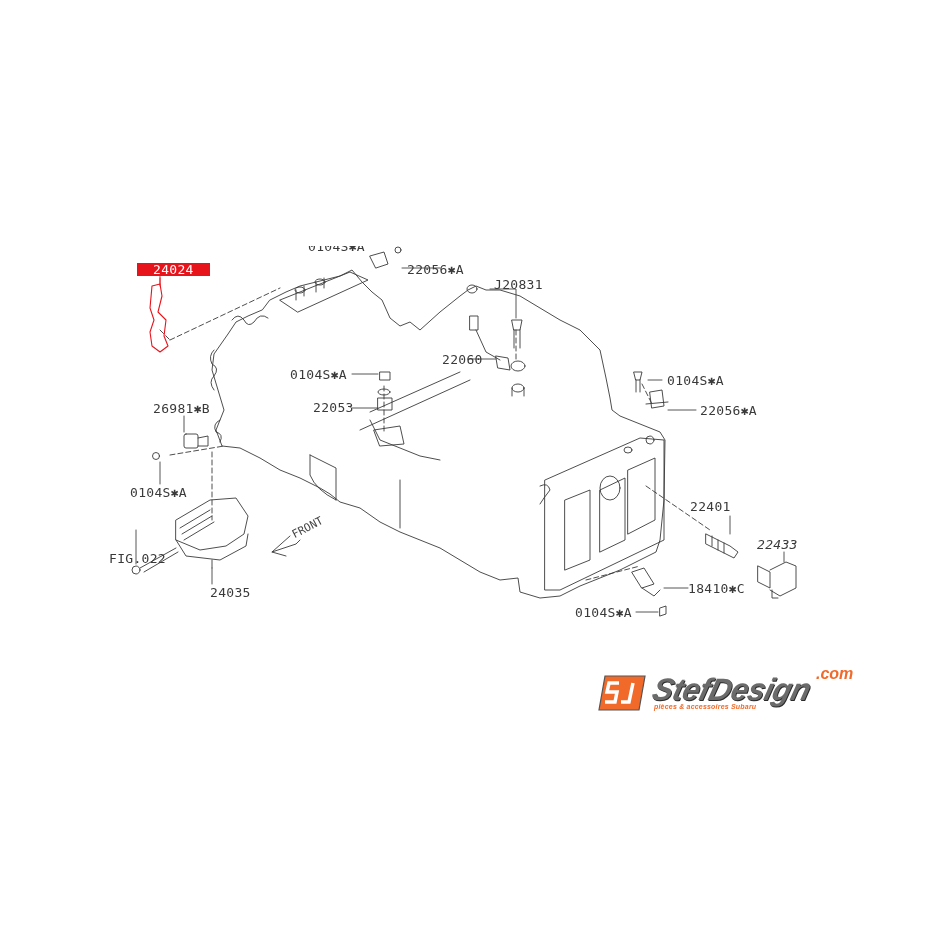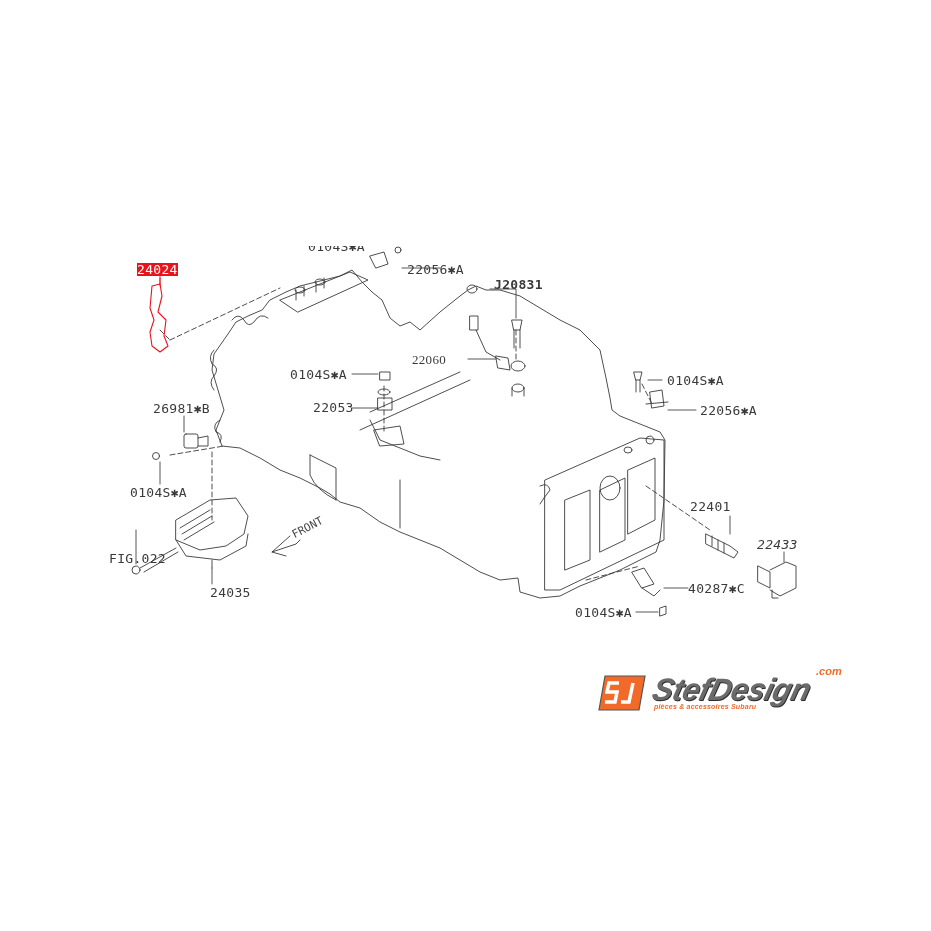--- a/index.html
+++ b/index.html
@@ -1,23 +1,23 @@
 <!DOCTYPE html>
 <html><head>
   <meta charset="utf-8">
   <style>
     html, body { margin: 0; padding: 0; background: #ffffff; }
     body { width: 931px; height: 931px; position: relative; overflow: hidden; font-family: "DejaVu Sans", sans-serif; }
     #diagram { position: absolute; left: 0; top: 0; width: 931px; height: 931px; }
     .lbl { position: absolute; font-family: "DejaVu Sans Mono", monospace; font-size: 13px; color: #3a3a3a; letter-spacing: 0.3px; white-space: nowrap; line-height: 13px; }
-    .lbl.hl { background: #e8141c; color: #ffffff; padding: 0 0; }
+    .lbl.hl { background: #e8141c; color: #ffffff; padding: 0 16px; }
     .front { position: absolute; font-family: "DejaVu Sans Mono", monospace; font-size: 11px; color: #444; transform: rotate(-28deg); transform-origin: left bottom; }
     .logo { position: absolute; left: 597px; top: 670px; width: 260px; height: 50px; }
     .logo-text { position: absolute; left: 56px; top: 2px; font-family: "Liberation Sans", sans-serif; font-style: italic; font-weight: bold; font-size: 31px; color: #6b6b6b; letter-spacing: -0.5px; transform: skewX(-14deg); text-shadow: 1px 1px 0 #2a2a2a; }
-    .logo-com { position: absolute; left: 219px; top: -5px; font-family: "Liberation Sans", sans-serif; font-style: italic; font-weight: bold; font-size: 11px; color: #f26a2a; }
+    .logo-com { position: absolute; left: 219px; top: -5px; font-family: "Liberation Sans", sans-serif; font-style: italic; font-weight: bold; font-size: 16px; color: #f26a2a; }
     .logo-tag { position: absolute; left: 57px; top: 33px; font-family: "Liberation Sans", sans-serif; font-style: italic; font-weight: bold; font-size: 7px; color: #f26a2a; letter-spacing: 0.2px; }
     .logo-badge { position: absolute; left: 0; top: 4px; width: 50px; height: 38px; }
   </style>
 </head>
 <body>
 
 <div id="diagram">
   <svg width="931" height="931" viewBox="0 0 931 931" xmlns="http://www.w3.org/2000/svg">
     <g fill="none" stroke="#3a3a3a" stroke-width="0.9" stroke-linejoin="round" stroke-linecap="round">
 
@@ -127,33 +127,33 @@
         <path d="M784 552 L784 562"></path>
         <path d="M664 588 L688 588"></path>
         <path d="M636 612 L658 612"></path>
       </g>
     </g>
   </svg>
 
   <span class="lbl hl" style="left:137px;top:263px;">24024</span>
   <span class="lbl" style="left:308px;top:240px;clip-path:inset(6px 0 0 0);">0104S✱A</span>
   <span class="lbl" style="left:407px;top:263px;">22056✱A</span>
-  <span class="lbl" style="left:494px;top:278px;font-weight:bold;">J20831</span>
-  <span class="lbl" style="left:412px;top:353px;font-family:Liberation Serif, serif;">22060</span>
+  <span class="lbl" style="left:494px;top:278px;">J20831</span>
+  <span class="lbl" style="left:442px;top:353px;">22060</span>
   <span class="lbl" style="left:290px;top:368px;">0104S✱A</span>
   <span class="lbl" style="left:313px;top:401px;">22053</span>
   <span class="lbl" style="left:667px;top:374px;">0104S✱A</span>
   <span class="lbl" style="left:700px;top:404px;">22056✱A</span>
   <span class="lbl" style="left:153px;top:402px;">26981✱B</span>
   <span class="lbl" style="left:130px;top:486px;">0104S✱A</span>
   <span class="lbl" style="left:109px;top:516px;margin-top:36px;">FIG.022</span>
   <span class="lbl" style="left:186px;top:586px;margin-left:24px;">24035</span>
   <span class="lbl" style="left:675px;top:500px;margin-left:15px;">22401</span>
   <span class="lbl" style="left:757px;top:538px;font-style:italic;">22433</span>
-  <span class="lbl" style="left:688px;top:582px;">40287✱C</span>
+  <span class="lbl" style="left:688px;top:582px;">18410✱C</span>
   <span class="lbl" style="left:575px;top:606px;">0104S✱A</span>
 
   <span class="front" style="left:296px;top:528px;">FRONT</span>
 </div>
 
 <div class="logo">
   <svg class="logo-badge" viewBox="0 0 50 38">
     <path d="M8 2 L48 2 L42 36 L2 36 Z" fill="#f26a2a" stroke="#555" stroke-width="1.2"></path>
     <path d="M22 9 L12 9 L10 18 L20 18 L18 28 L8 28" fill="none" stroke="#ffffff" stroke-width="3.5"></path>
     <path d="M36 9 L32 28 L24 28" fill="none" stroke="#ffffff" stroke-width="3.5"></path>

